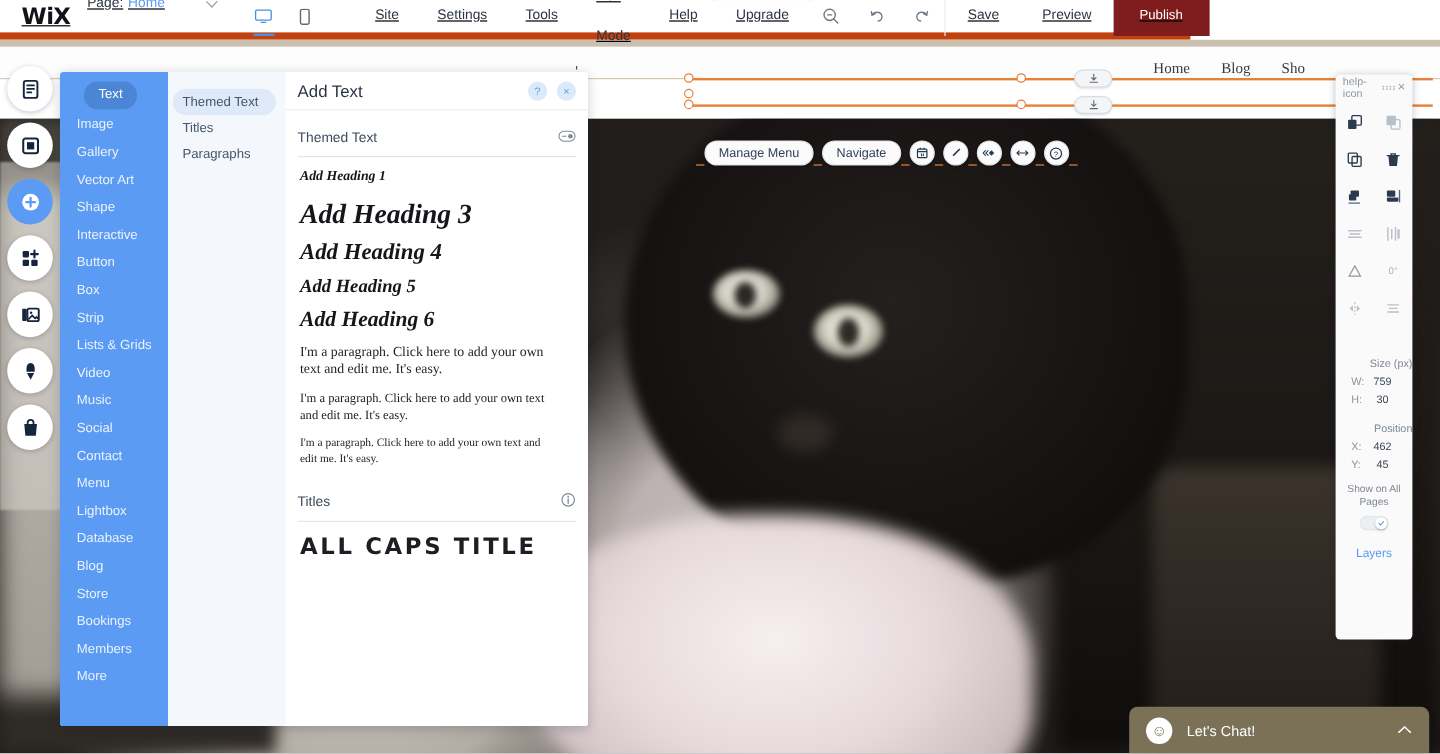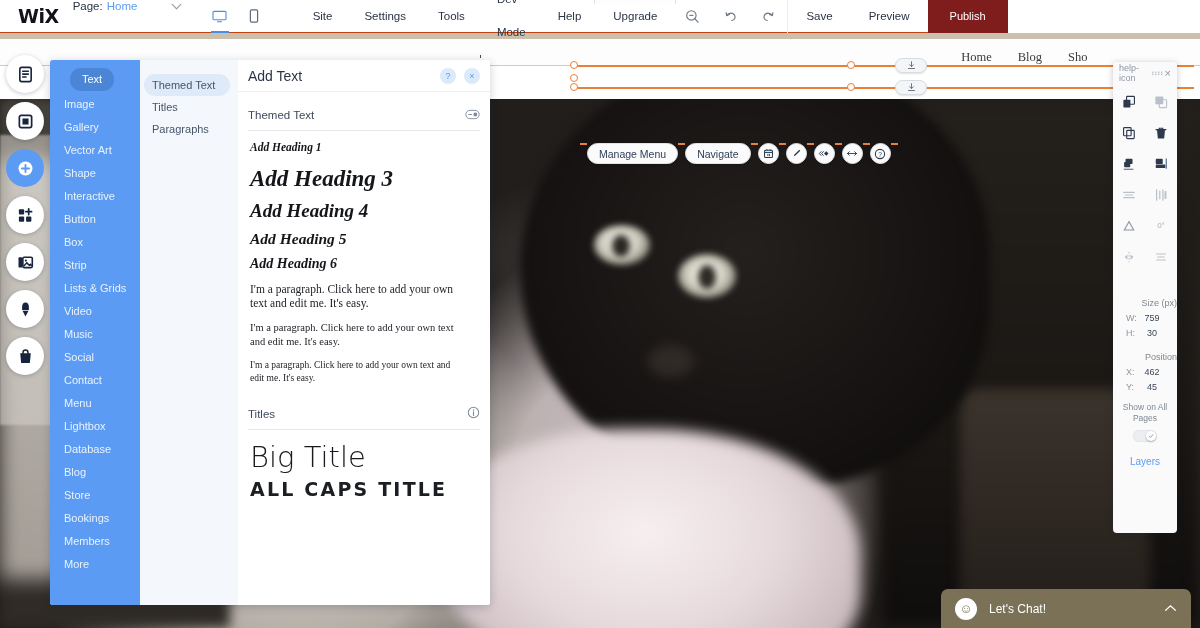--- a/index.html
+++ b/index.html
@@ -8,22 +8,22 @@
     width: 1200px; height: 628px;
     overflow: hidden;
     font-family: "Liberation Sans", sans-serif;
     background: #fff;
   }
   #root { position: relative; width: 1200px; height: 628px; overflow: hidden; background:#fff; }
 
   
   .topbar {
     position: absolute; left:0; top:0; width:992px; height:33px;
-    background:#fff; border-bottom:1px solid #c2410c;
-    display:flex; align-items:center; z-index:60;
+    background:#fff; border-bottom:6px solid #c2410c;
+    display:flex; align-items:center; z-index:60;text-decoration:underline;
   }
   .wix-logo {
     font-family:"DejaVu Sans", sans-serif;
     font-weight:800; font-size:19px; letter-spacing:-0.5px;
     color:#12131a; padding:0 0 0 18px; width:68px;
   }
   .tb-divider { width:1px; height:33px; background:#e9edf1; }
   .page-sel {
     display:flex; gap:4px;
     padding:0 10px 0 14px; height:33px; cursor:pointer;
@@ -151,21 +151,21 @@
     background:#fff; border:1.5px solid #e8803a;
   }
   .anchor-pill {
     position:absolute; width:32px; height:15px; border-radius:8px;
     background:#f4f5f7; border:1px solid #d7dce2;
     display:flex; align-items:center; justify-content:center;
     box-shadow:0 1px 2px rgba(0,0,0,.12); cursor:pointer;
   }
 
   
-  .etb { position:absolute; left:580px; top:110px; display:flex; align-items:flex-start; z-index:40; }
+  .etb { position:absolute; left:580px; top:84px; display:flex; align-items:flex-end; z-index:40; }
   .etb .pill {
     height:21px; border-radius:11px; background:#fbfbfc;
     border:1px solid #e0e4e9; box-shadow:0 1px 2px rgba(0,0,0,.16);
     display:flex; align-items:center; justify-content:center;
     font-size:10.5px; color:#31415a; padding:0 11px; cursor:pointer; white-space:nowrap;
   }
   .etb .circ {
     width:21px; height:21px; border-radius:50%; background:#fbfbfc;
     border:1px solid #e0e4e9; box-shadow:0 1px 2px rgba(0,0,0,.16);
     display:flex; align-items:center; justify-content:center; cursor:pointer;
@@ -217,21 +217,21 @@
     padding:4px 0 6px 0; margin-bottom:10px;
   }
   .sec-title { font-size:11.5px; color:#3d4a5c; }
   .sec-ico { margin-left:auto; color:#7e8a9a; }
   .h-item { font-family:"Liberation Serif", serif; font-weight:bold; font-style:italic; color:#14161a; cursor:pointer; }
   .h1i { font-size:11.5px; margin:6px 0 13px 2px; }
   .h2i { font-size:12.5px; margin:0 0 16px 2px; }
   .h3i { font-size:23px; margin:0 0 8px 2px; }
   .h4i { font-size:19px; margin:0 0 8px 2px; }
   .h5i { font-size:15.5px; margin:0 0 8px 2px; }
-  .h6i { font-size:14px; margin:0 0 10px 2px; }
+  .h6i { font-size:18px; margin:0 0 10px 2px; }
   .p-item {
     font-family:"Liberation Serif", serif; color:#1b1e24;
     margin:0 0 11px 2px; width:215px; cursor:pointer;
   }
   .p1 { font-size:11.5px; line-height:14px; }
   .p2 { font-size:10.5px; line-height:13.5px; }
   .p3 { font-size:9.5px; line-height:13px; }
   .t-big { font-family:"DejaVu Sans", sans-serif; font-size:29px; color:#17191d; margin:10px 0 4px 2px; font-weight:300; cursor:pointer;}
   .t-caps { font-family:"DejaVu Sans", sans-serif; font-size:19px; font-weight:800; letter-spacing:2.2px; color:#1b1e22; margin-left:2px; cursor:pointer;}
 
@@ -558,21 +558,20 @@
           <div class="sec-title">Titles</div>
           <div class="sec-ico">
             <svg width="13" height="13" viewBox="0 0 14 14">
               <circle cx="7" cy="7" r="5.6" fill="none" stroke="#7e8a9a" stroke-width="1.1"></circle>
               <circle cx="7" cy="4.2" r="0.8" fill="#7e8a9a"></circle>
               <path d="M7 6.2 V10.2" stroke="#7e8a9a" stroke-width="1.2" stroke-linecap="round"></path>
             </svg>
           </div>
         </div>
 
-        <div class="t-big">Big Title</div>
         <div class="t-caps">ALL CAPS TITLE</div>
       </div>
     </div>
   </div>
 
   <div class="rpanel">
     <div class="rp-head">
       <span class="rp-h-btn" style="font-size:9px;">help-icon</span>
       <span class="rp-h-btn">
         <svg width="14" height="6" viewBox="0 0 16 6">

